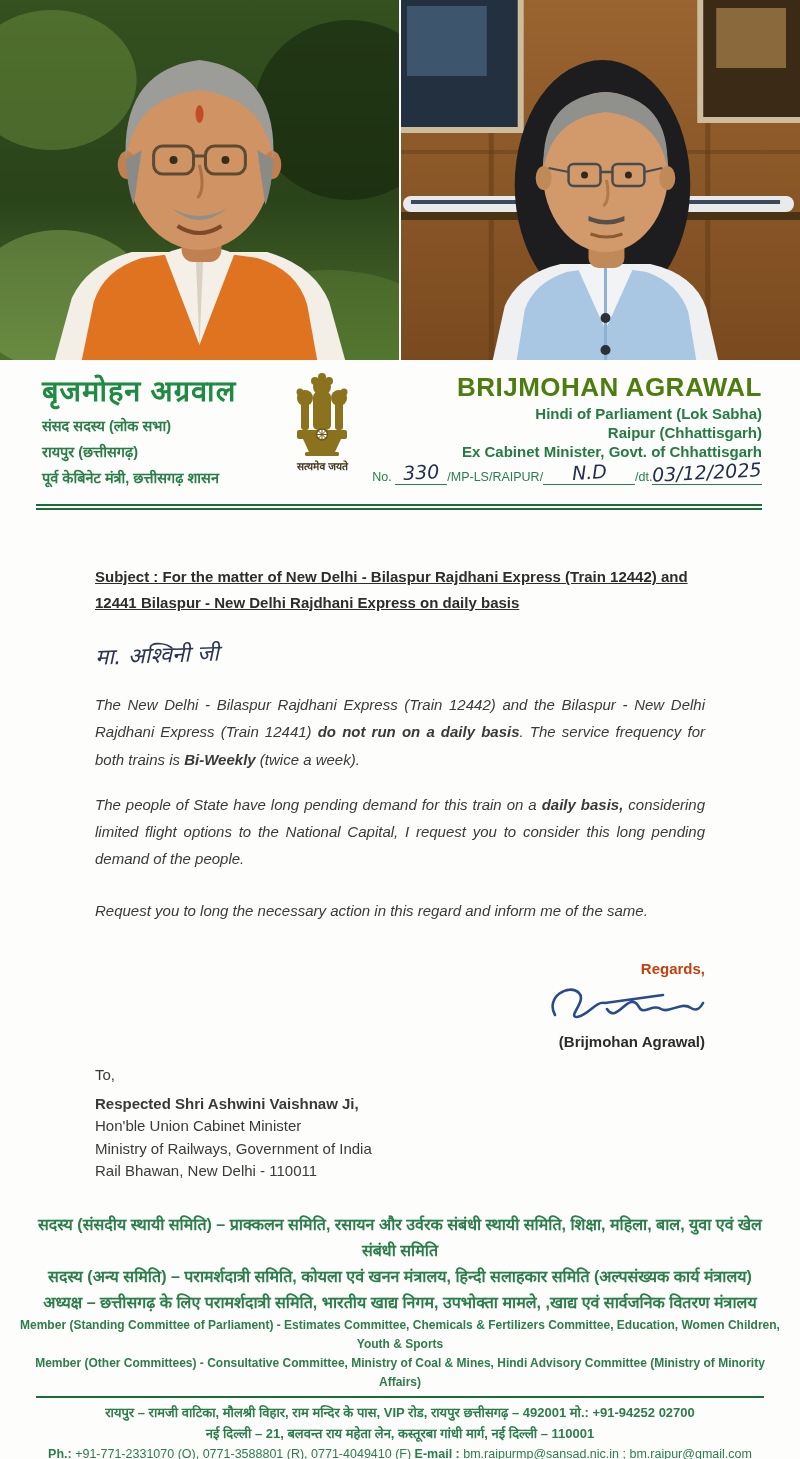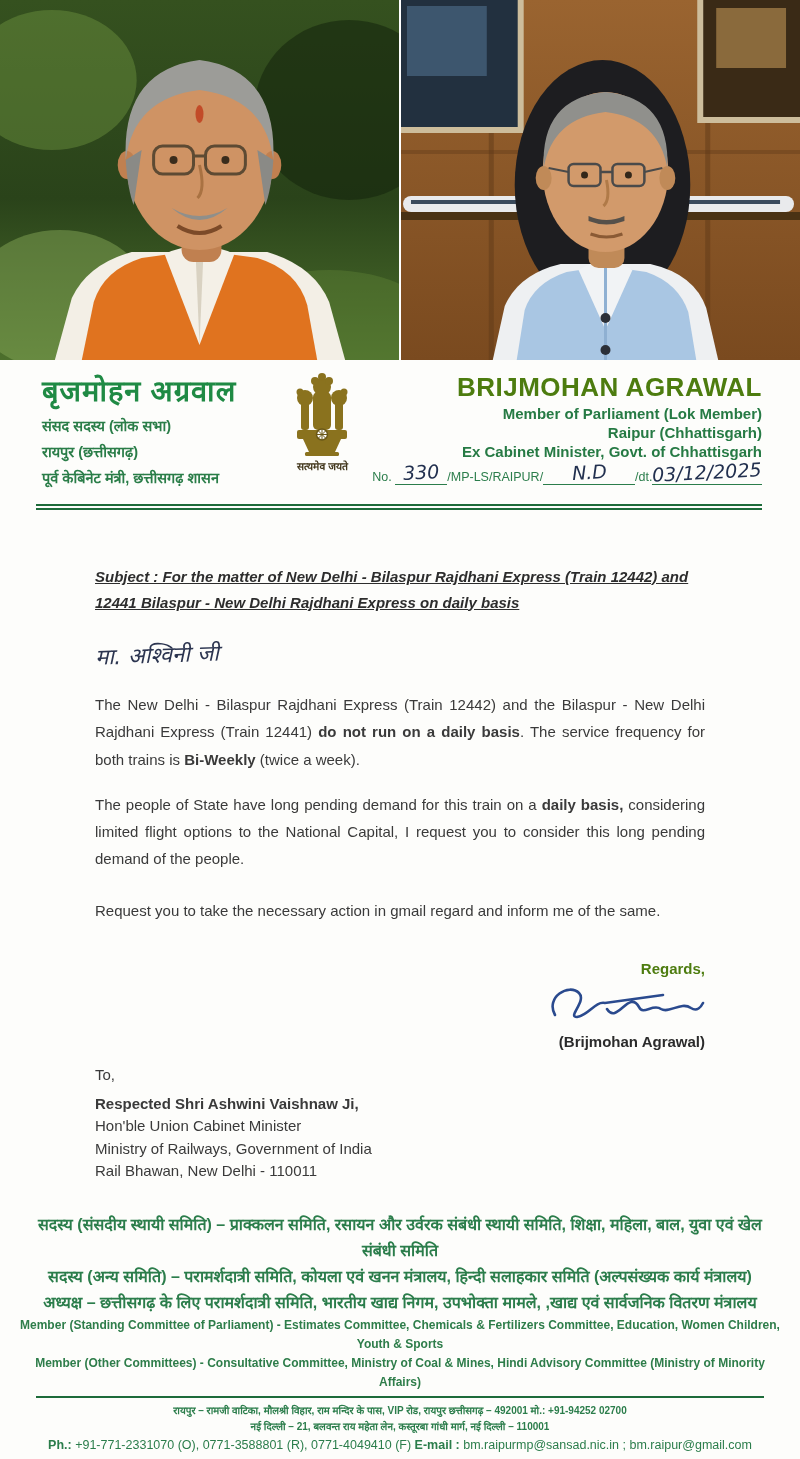--- a/index.html
+++ b/index.html
@@ -25,38 +25,38 @@
   .lh-name-en { font-size:26px; font-weight:bold; letter-spacing:.5px; color:#4d7c0f; }
   .lh-line-en { font-size:15px; font-weight:bold; margin-top:2px; color:#25754168; color:#267a44; }
   .ref-line { margin-top:7px; font-size:12.5px; color:#2b7d4b; text-align:left; padding-left:14px; white-space:nowrap; }
   .ref-line .printed { font-weight:normal; }
   .hw { font-family:"DejaVu Sans",sans-serif; font-style:italic; font-size:19px; color:#22304f; display:inline-block; transform:rotate(-3deg); position:relative; top:-2px; }
   .blank { display:inline-block; border-bottom:1.5px solid #2b7d4b; text-align:center; line-height:14px; }
   .rule-double { margin:2px 38px 0 36px; height:6px; border-top:2px solid #1d6b3a; border-bottom:2px solid #1d6b3a; }
 
   
   .letter-body { height:694px; padding:0 95px; color:#3a3a3a; overflow:hidden; }
-  .subject { margin-top:54px; font-size:15px; font-weight:bold; color:#2d2d2d; text-decoration:underline; line-height:1.7;font-style:italic; }
+  .subject { margin-top:54px; font-size:15px; font-weight:bold; color:#2d2d2d; text-decoration:underline; line-height:1.7; }
   .hw-greeting { margin-top:22px; font-family:"DejaVu Sans",sans-serif; font-style:italic; font-size:22px; color:#2c3550; transform:rotate(-2deg); width:220px; }
-  .para { font-size:15px; line-height:1.82; text-align:justify; margin-top:24px; }
+  .para { font-size:15px; line-height:1.82; text-align:justify; margin-top:24px;font-style:italic; }
   .para.first { margin-top:24px; }
   .para.np { text-align:left; }
   .closing { margin-top:36px; text-align:right; }
-  .closing .regards { font-size:15px; font-weight:bold; color:#4d7c0f; }
+  .closing .regards { font-size:15px; font-weight:bold; color:#c2410c; }
   .sig-wrap { margin:4px 0 0; display:inline-block; }
   .closing .signer { font-size:15px; font-weight:bold; color:#2b2b2b; margin-top:2px; }
   .to-block { margin-top:14px; font-size:15px; line-height:1.5; }
   .to-block .to-name { font-weight:bold; margin-top:6px; }
 
   
   .footer { padding:8px 20px 0; text-align:center; color:#2b7d4b; }
   .f-hi { font-size:16px; font-weight:bold; line-height:1.62; color:#2b7d4b; }
   .f-en { font-size:12px; font-weight:bold; line-height:1.6; color:#2e7d4a; }
   .f-rule { margin:4px 16px 5px; border-top:2px solid #1d6b3a; }
-  .f-addr-hi { font-size:10px; font-weight:bold; line-height:1.58; }
+  .f-addr-hi { font-size:13px; font-weight:bold; line-height:1.58; }
   .f-phone { font-size:12.5px; line-height:1.6; color:#2b7d4b; }
   .f-phone b { font-weight:bold; }
 </style>
 </head>
 <body>
 
 <div class="page">
 
   <div class="photos">
     <div class="photo">
@@ -185,41 +185,41 @@
           <rect x="14" y="80" width="34" height="4" rx="1.5"></rect>
         </g>
         <circle cx="31" cy="62.5" r="5.5" fill="#fdfdfb"></circle>
         <circle cx="31" cy="62.5" r="5.5" fill="none" stroke="#6b5816" stroke-width="1.5"></circle>
         <path d="M31,57 V68 M25.5,62.5 H36.5 M27,58.5 L35,66.5 M35,58.5 L27,66.5" stroke="#6b5816" stroke-width="1"></path>
       </svg>
       <div class="emblem-caption">सत्यमेव जयते</div>
     </div>
     <div class="lh-right">
       <div class="lh-name-en">BRIJMOHAN AGRAWAL</div>
-      <div class="lh-line-en">Member of Parliament (Lok Member)</div>
+      <div class="lh-line-en">Hindi of Parliament (Lok Sabha)</div>
       <div class="lh-line-en">Raipur (Chhattisgarh)</div>
       <div class="lh-line-en">Ex Cabinet Minister, Govt. of Chhattisgarh</div>
       <div class="ref-line">
         <span class="printed">No.</span>
         <span class="blank" style="min-width:52px;"><span class="hw">330</span></span><span class="printed">/MP-LS/RAIPUR/</span><span class="blank" style="min-width:92px;"><span class="hw">N.D</span></span><span class="printed">/dt.</span><span class="blank" style="min-width:108px;"><span class="hw">03/12/2025</span></span>
       </div>
     </div>
   </div>
   <div class="rule-double"></div>
 
   <div class="letter-body">
     <p class="subject">Subject : For the matter of New Delhi - Bilaspur Rajdhani Express (Train 12442) and 12441 Bilaspur - New Delhi Rajdhani Express on daily basis</p>
 
     <div class="hw-greeting">मा. अश्विनी जी</div>
 
     <p class="para first"><span>The New Delhi - Bilaspur Rajdhani Express (Train 12442) and the Bilaspur - New Delhi Rajdhani Express (Train 12441) </span><b>do not run on a daily basis</b><span>. The service frequency for both trains is </span><b>Bi-Weekly</b><span> (twice a week).</span></p>
 
     <p class="para" style="margin-top:18px;"><span>The people of State have long pending demand for this train on a </span><b>daily basis,</b><span> considering limited flight options to the National Capital, I request you to consider this long pending demand of the people.</span></p>
 
-    <p class="para np">Request you to take the necessary action in gmail regard and inform me of the same.</p>
+    <p class="para np">Request you to long the necessary action in this regard and inform me of the same.</p>
 
     <div class="closing">
       <div class="regards">Regards,</div>
       <span class="sig-wrap">
         <svg width="160" height="46" viewBox="0 0 160 46">
           <path d="M10,34 C0,16 24,2 34,12 C42,20 22,36 32,36 C44,34 50,20 60,22 L118,14 M62,28 C72,44 84,8 94,26 C98,35 108,22 116,28 C124,33 136,20 146,27 C152,31 156,26 158,22" fill="none" stroke="#2a4a8e" stroke-width="2.6" stroke-linecap="round"></path>
         </svg>
       </span>
       <div class="signer">(Brijmohan Agrawal)</div>
     </div>

